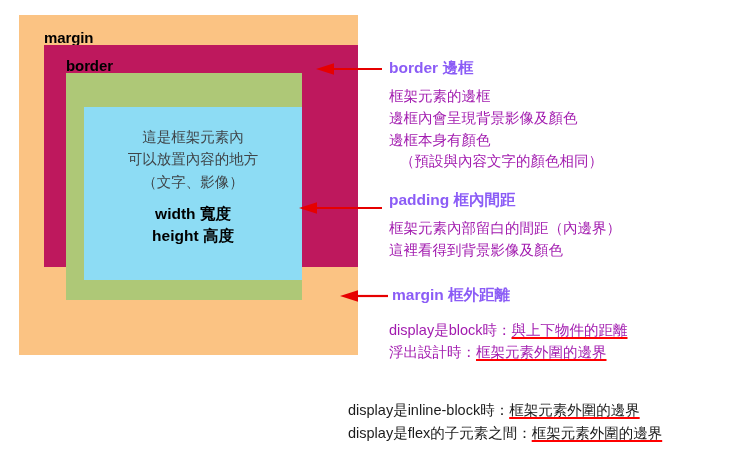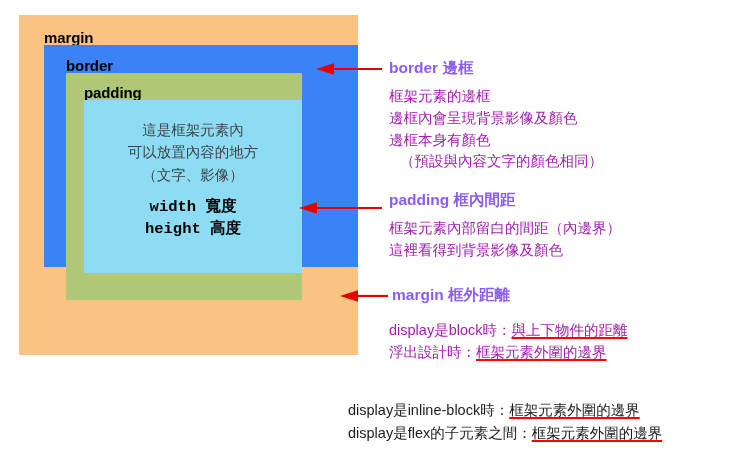--- a/index.html
+++ b/index.html
@@ -32,21 +32,21 @@
   }
   #margin-box {
     width: 100%;
     height: 100%;
     background: #fbc383;
     padding: 37px 0 0 25px;
   }
   #border-box {
     width: 314px;
     height: 222px;
-    background: #3b82f6;
+    background: #be185d;
     padding: 34px 0 0 22px;
   }
   #padding-box {
     width: 236px;
     height: 227px;
     background: #aec877;
     padding: 34px 0 0 18px;
   }
   #content-box {
     width: 218px;
@@ -81,21 +81,20 @@
   }
   #content-text-group .ctline { display: block; white-space: nowrap; }
   #content-dim-group {
     margin-top: 10px;
     text-align: center;
     color: #000000;
     font-size: 15.5px;
     font-weight: bold;
     line-height: 1.42;
     width: 100%;
-    font-family: Liberation Mono, monospace;
   }
   #content-dim-group .dimline { display: block; white-space: nowrap; }
 
   
   .arrow {
     position: absolute;
     height: 12px;
     pointer-events: none;
   }
   .arrow svg { display: block; }
@@ -140,21 +139,20 @@
 <body>
 
 <div id="box-model-diagram">
   <div id="margin-box" class="box-layer">
     <div id="margin-label" class="layer-label">margin</div>
 
     <div id="border-box" class="box-layer">
       <div id="border-label" class="layer-label">border</div>
 
       <div id="padding-box" class="box-layer">
-        <div id="padding-label" class="layer-label">padding</div>
 
         <div id="content-box" class="box-layer">
           <div id="content-text-group">
             <span class="ctline">這是框架元素內</span>
             <span class="ctline">可以放置內容的地方</span>
             <span class="ctline">（文字、影像）</span>
           </div>
           <div id="content-dim-group">
             <span class="dimline">width 寬度</span>
             <span class="dimline">height 高度</span>

